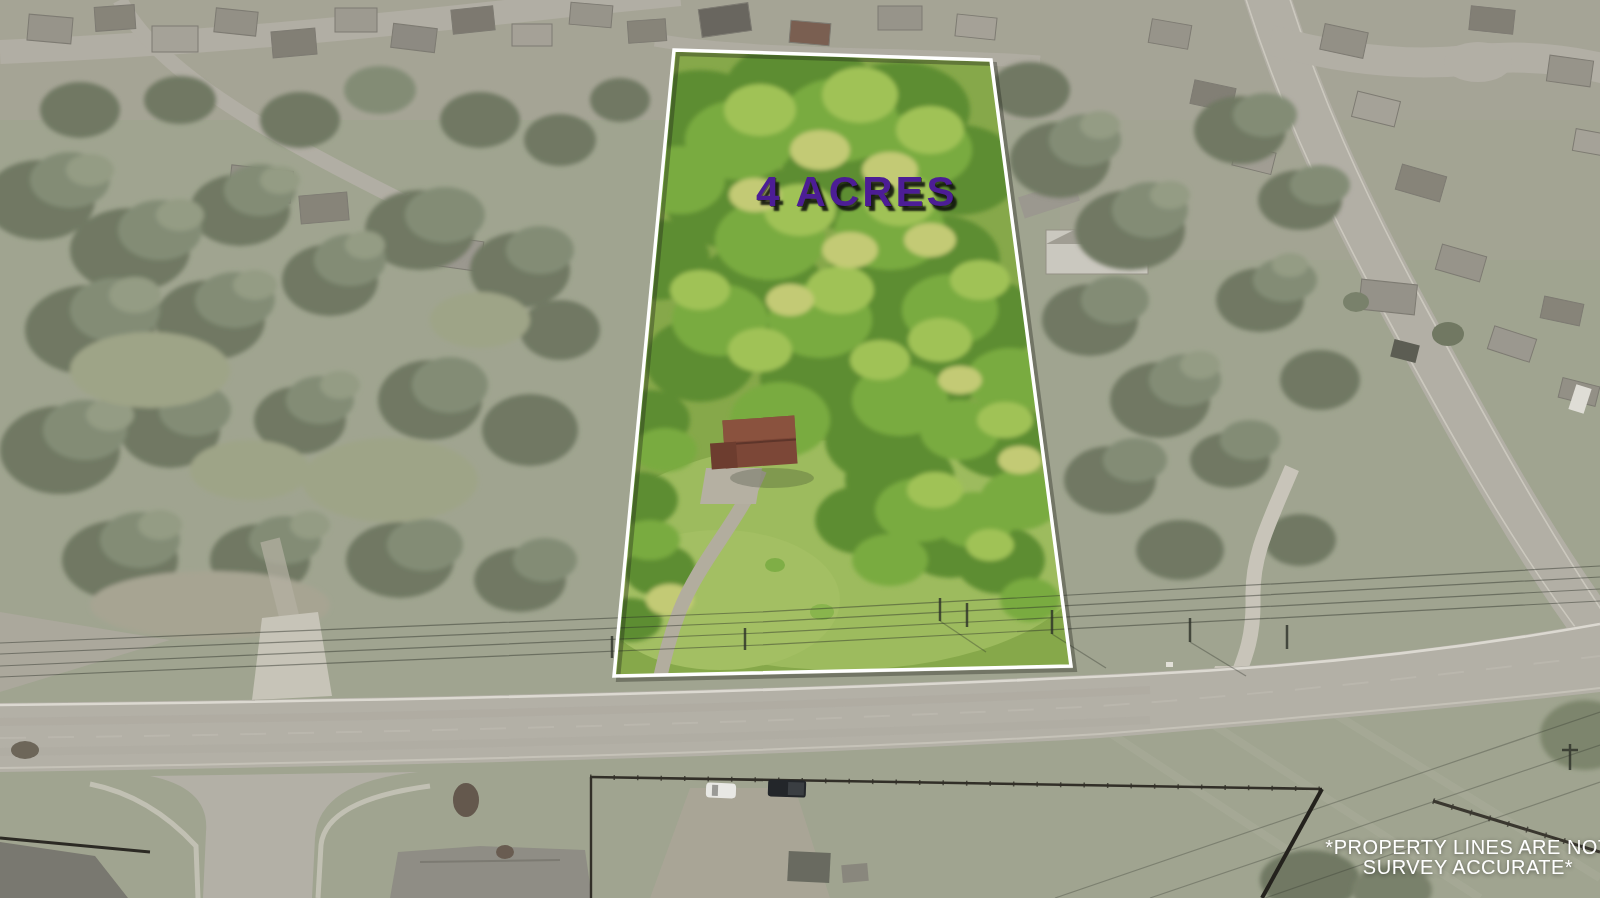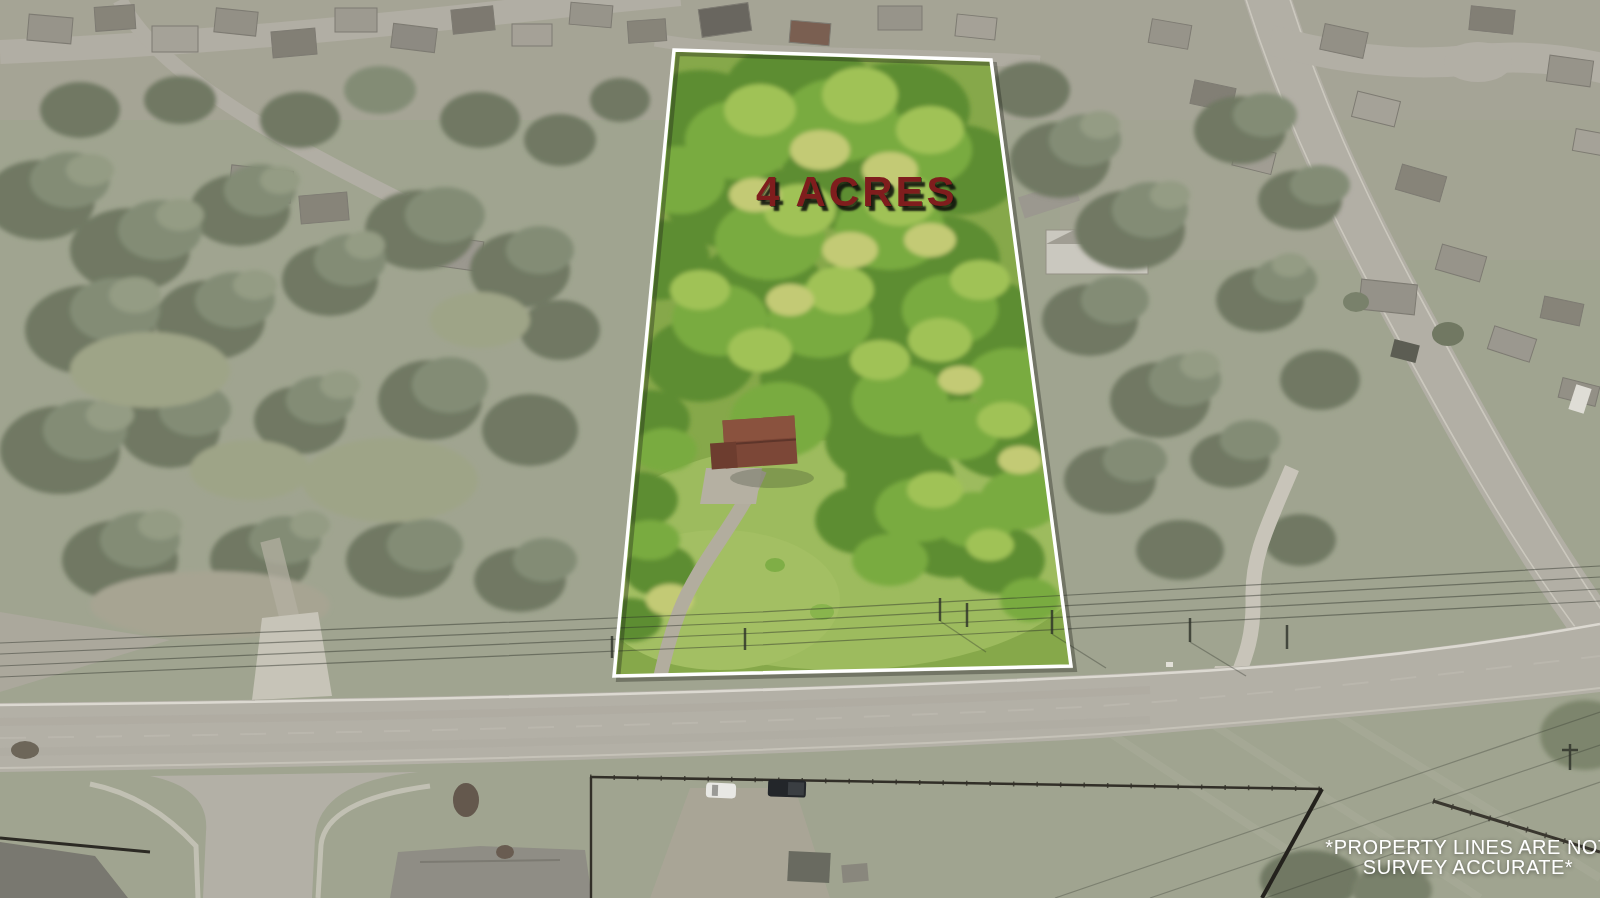--- a/index.html
+++ b/index.html
@@ -1,20 +1,20 @@
 <!DOCTYPE html>
 <html><head>
 <meta charset="utf-8">
 <style>
   html,body{margin:0;padding:0;background:#111;}
   .stage{position:relative;width:1600px;height:898px;overflow:hidden;
          font-family:"Liberation Sans",sans-serif;background:#9aa18b;}
   .stage svg{position:absolute;left:0;top:0;display:block;}
   .acres-label{position:absolute;left:756px;top:168px;
-    font-size:42px;font-weight:700;letter-spacing:3px;color:#7f1d1d;white-space:nowrap;
+    font-size:42px;font-weight:700;letter-spacing:3px;color:#4c1d95;white-space:nowrap;
     text-shadow:4px 5px 2px rgba(16,19,12,.9),1px 1px 0 rgba(16,19,12,.55);}
   .disclaimer{position:absolute;left:1310px;top:837px;width:316px;text-align:center;
     font-size:20px;line-height:20px;letter-spacing:.5px;color:#fff;
     text-shadow:0 1px 4px rgba(0,0,0,.45);}
 </style>
 </head>
 <body>
 
 <div class="stage">
 <svg width="1600" height="898" viewBox="0 0 1600 898">

